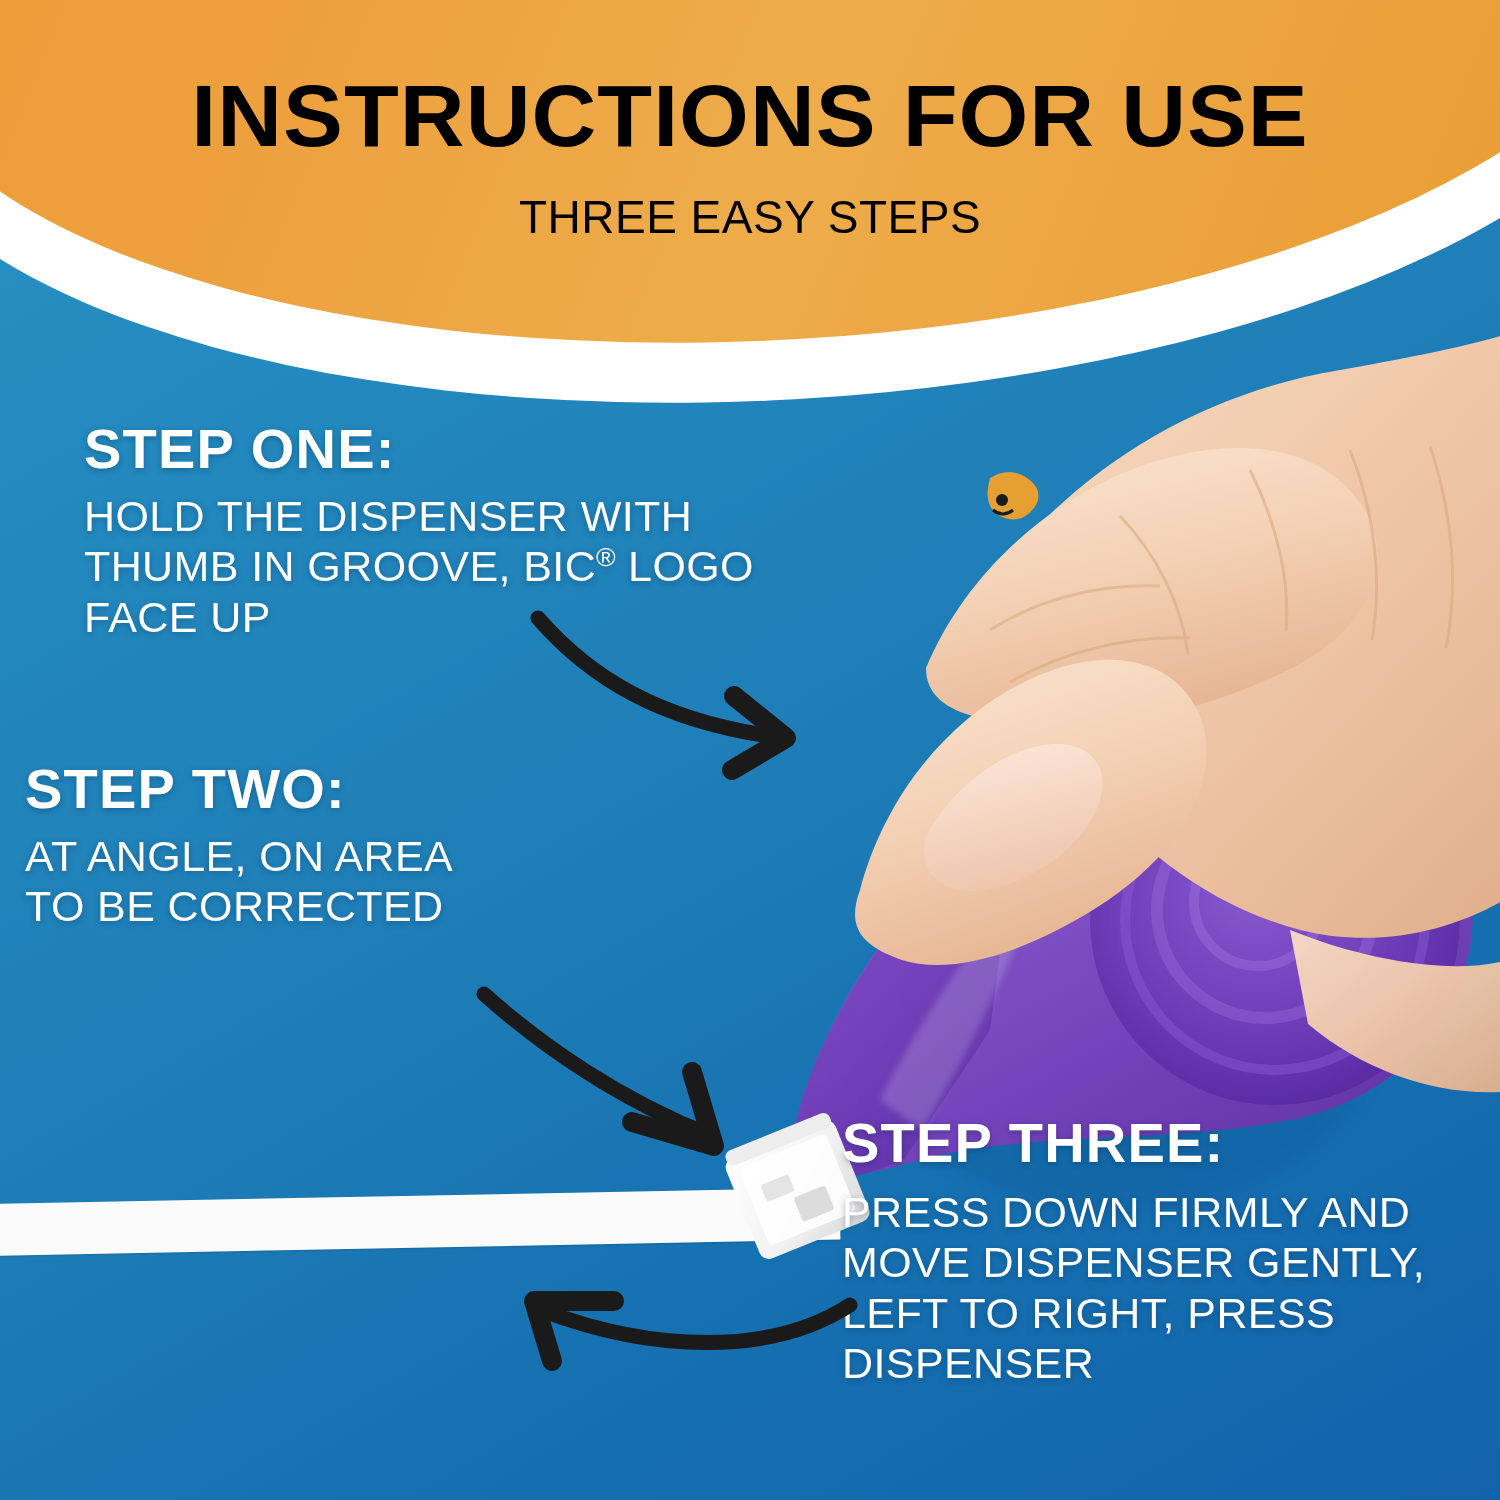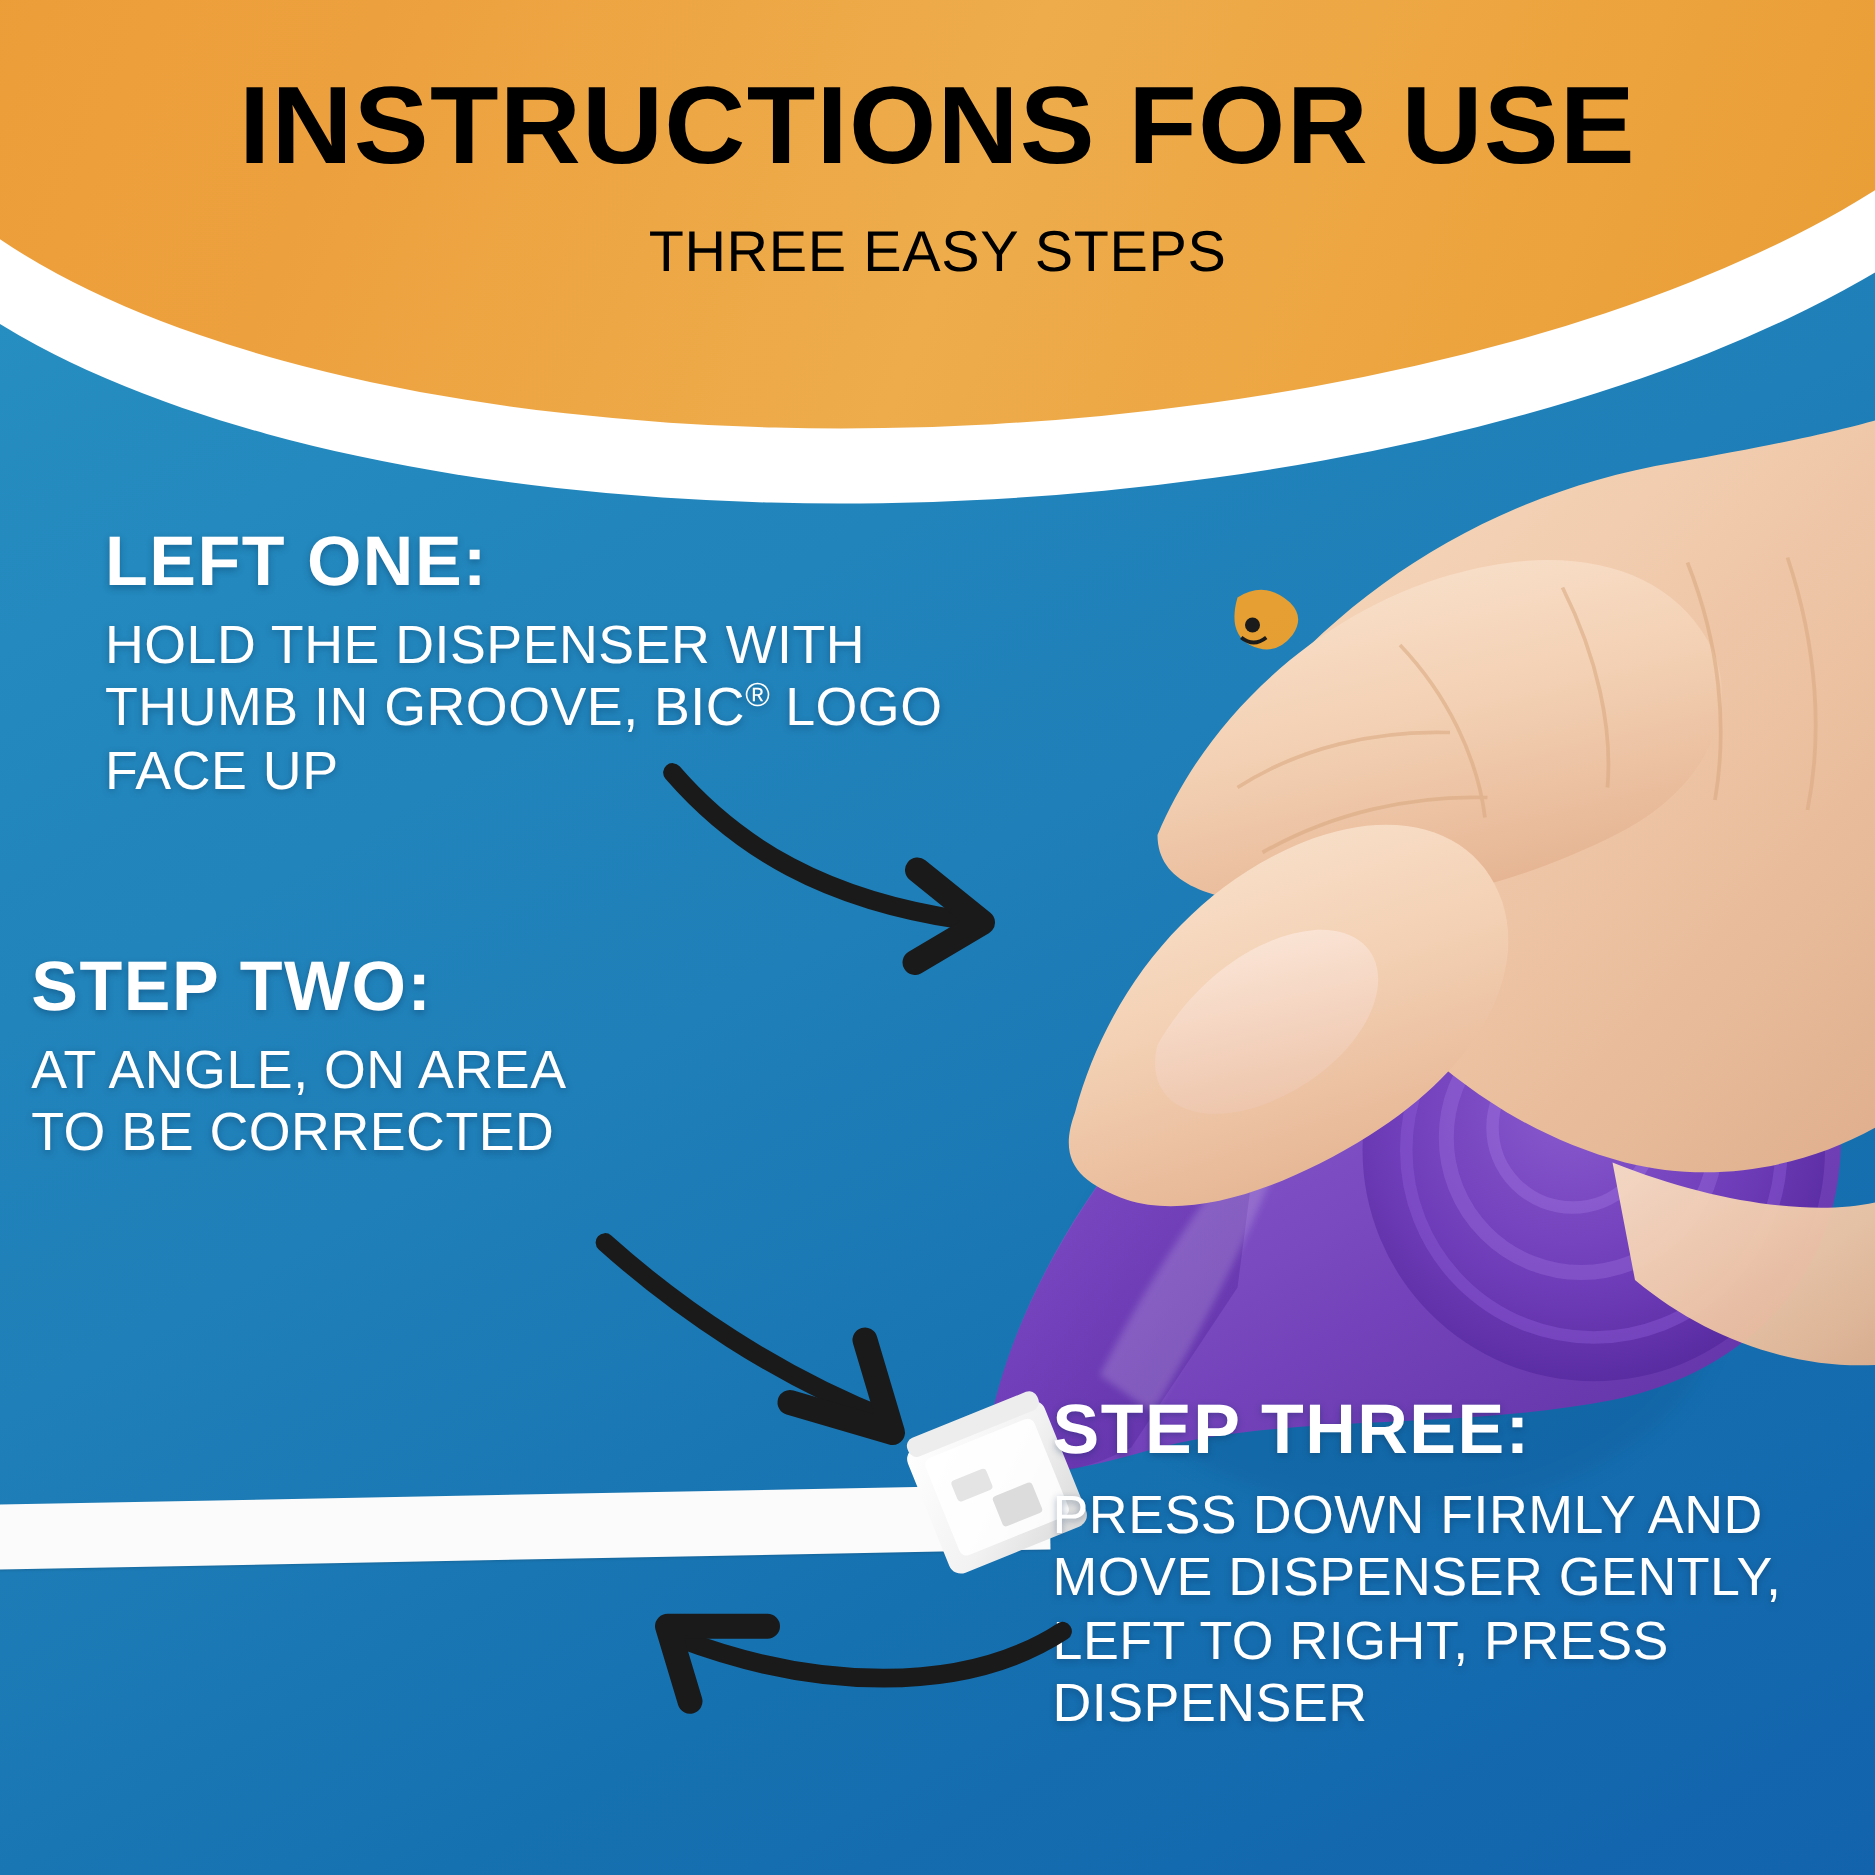--- a/index.html
+++ b/index.html
@@ -26,21 +26,21 @@
     position:absolute;left:-120px;top:-520px;
     width:1780px;height:860px;
     background:linear-gradient(115deg,#ea9a33 0%,#eda13e 30%,#eeac4b 55%,#eca23c 80%,#e8992f 100%);
     border-radius:0 0 52% 52% / 0 0 44% 44%;
     transform:rotate(-3.2deg);
     z-index:3;
   }
   .header-text{
     position:absolute;left:0;top:0;width:1500px;
     z-index:6;text-align:center;
-    padding-top:56px;
+    padding-top:72px;
     color:#000;
   }
   .title-main{
     font-size:88px;font-weight:bold;letter-spacing:1px;
     line-height:1.0;
     transform:scaleX(1.02);
     font-family:"Liberation Sans", sans-serif;
   }
   .title-sub{
     font-size:46px;font-weight:normal;letter-spacing:0.5px;
@@ -212,21 +212,21 @@
     <path d="M 14 14 C 72 66 150 120 242 156" stroke="#1a1a1a" stroke-width="15" fill="none" stroke-linecap="round"></path>
     <path d="M 162 142 L 244 166 L 222 92" stroke="#1a1a1a" stroke-width="20" fill="none" stroke-linecap="round" stroke-linejoin="round"></path>
   </svg>
 
   <svg class="arrow" id="arrow-three" width="380" height="140" viewBox="0 0 380 140">
     <path d="M 360 60 C 280 112 160 106 54 66" stroke="#1a1a1a" stroke-width="15" fill="none" stroke-linecap="round"></path>
     <path d="M 124 56 L 44 56 L 62 116" stroke="#1a1a1a" stroke-width="20" fill="none" stroke-linecap="round" stroke-linejoin="round"></path>
   </svg>
 
   <div class="step" id="step-one">
-    <div class="head">LEFT ONE:</div>
+    <div class="head">STEP ONE:</div>
     <div class="body">
       <span class="line">HOLD THE DISPENSER WITH</span>
       <span class="line">THUMB IN GROOVE, BIC<span class="reg">®</span> LOGO</span>
       <span class="line">FACE UP</span>
     </div>
   </div>
 
   <div class="step" id="step-two">
     <div class="head">STEP TWO:</div>
     <div class="body">

